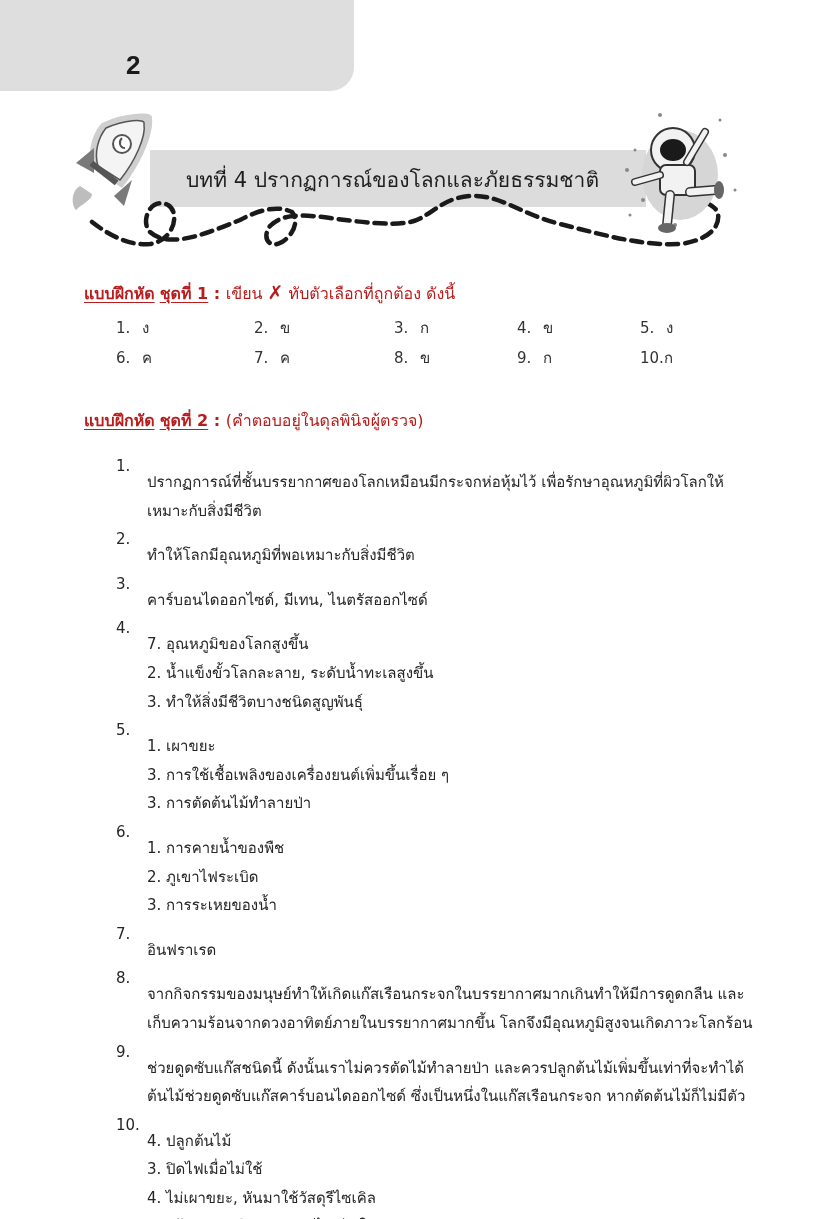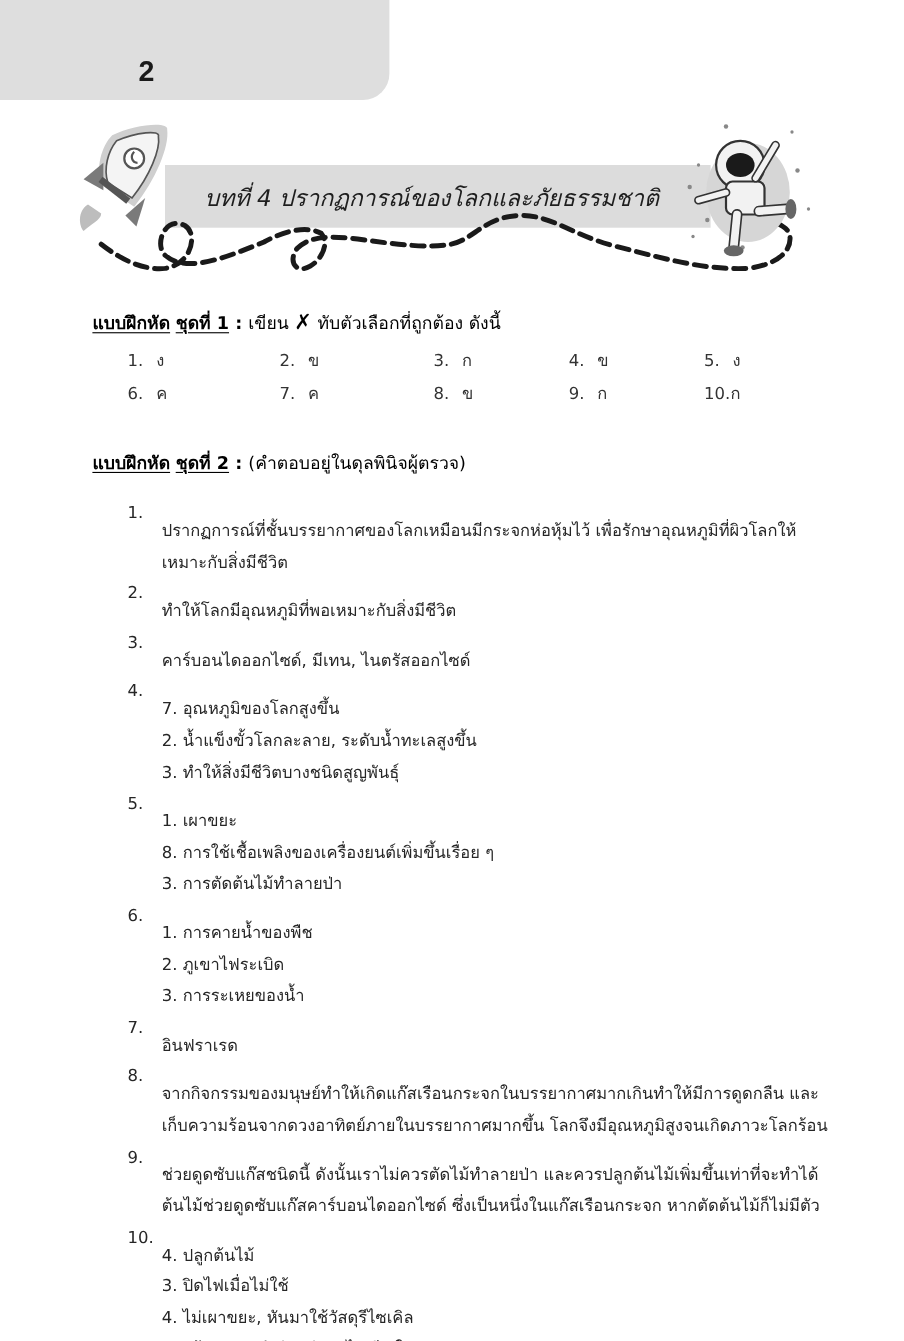--- a/index.html
+++ b/index.html
@@ -12,25 +12,25 @@
       background: #dedede; border-bottom-right-radius: 24px;
     }
     .page-number {
       position: absolute; left: 126px; top: 50px; font-size: 26px; font-weight: bold;
       font-family: "Liberation Sans", sans-serif; color: #1a1a1a;
     }
     .banner-band {
       position: absolute; left: 150px; top: 150px; width: 496px; height: 57px; background: #dcdcdc;
     }
     .chapter-title {
-      position: absolute; left: 186px; top: 163px; font-size: 21px; color: #1e1e1e; white-space: nowrap; font-style: italic;
+      position: absolute; left: 186px; top: 163px; font-size: 21px; color: #1e1e1e; white-space: nowrap;
     }
     .deco { position: absolute; }
     .section-heading {
-      position: absolute; left: 84px; font-size: 16px; white-space: nowrap; color: #000000;
+      position: absolute; left: 84px; font-size: 16px; white-space: nowrap; color: #b91c1c;
     }
     .section-heading .h-bold { font-weight: bold; text-decoration: underline; text-underline-offset: 3px; }
     .section-heading .h-sep { font-weight: bold; }
     .section-heading .x-mark { font-weight: bold; font-style: italic; font-size: 19px; }
     .answer-grid {
       position: absolute; left: 116px; top: 318px; width: 600px;
       display: grid; grid-template-columns: 138px 140px 123px 123px 80px; row-gap: 10px;
       font-size: 15px; color: #333;
     }
     .answer-cell { display: flex; height: 20px; align-items: center; }
@@ -174,21 +174,21 @@
     <div class="qbody">
         <div class="qa-line">7. อุณหภูมิของโลกสูงขึ้น</div>
         <div class="qa-line">2. น้ำแข็งขั้วโลกละลาย, ระดับน้ำทะเลสูงขึ้น</div>
         <div class="qa-line">3. ทำให้สิ่งมีชีวิตบางชนิดสูญพันธุ์</div>
       </div>
   </div>
   <div class="qa-item">
     <span class="qnum qa-line">5.</span>
     <div class="qbody">
         <div class="qa-line">1. เผาขยะ</div>
-        <div class="qa-line">8. การใช้เชื้อเพลิงของเครื่องยนต์เพิ่มขึ้นเรื่อย ๆ</div>
+        <div class="qa-line">3. การใช้เชื้อเพลิงของเครื่องยนต์เพิ่มขึ้นเรื่อย ๆ</div>
         <div class="qa-line">3. การตัดต้นไม้ทำลายป่า</div>
       </div>
   </div>
   <div class="qa-item">
     <span class="qnum qa-line">6.</span>
     <div class="qbody">
         <div class="qa-line">1. การคายน้ำของพืช</div>
         <div class="qa-line">2. ภูเขาไฟระเบิด</div>
         <div class="qa-line">3. การระเหยของน้ำ</div>
       </div>

